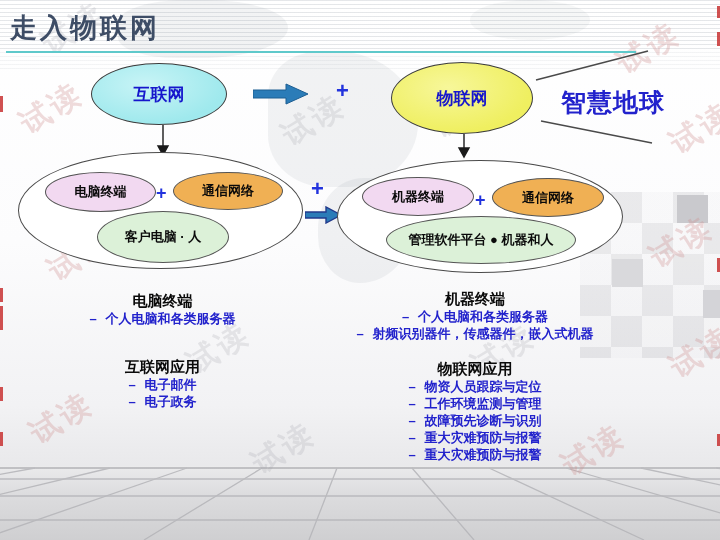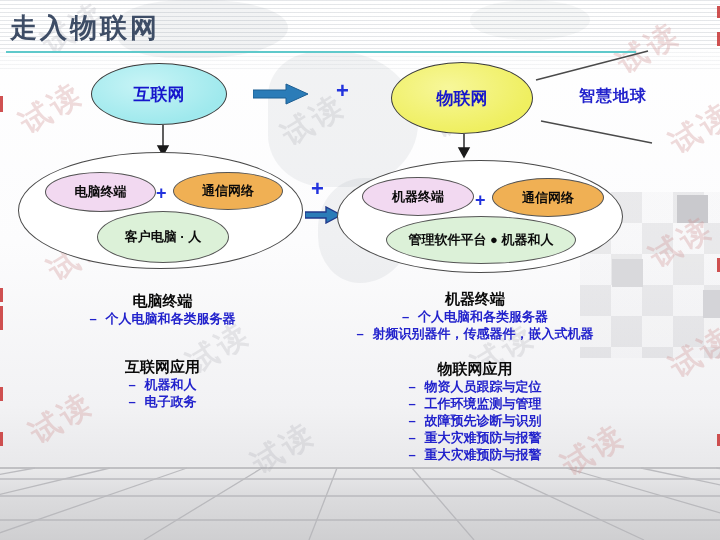--- a/index.html
+++ b/index.html
@@ -50,21 +50,21 @@
   .ell-orange{background:#f0b054;border-color:#555;border-width:1.2px;}
   .ell-green{background:#dcf1d8;border-color:#555;border-width:1.2px;}
   .ell-pinkL{left:45px;top:172px;width:111px;height:40px;}
   .ell-orangeL{left:173px;top:172px;width:110px;height:38px;}
   .ell-greenL{left:97px;top:211px;width:132px;height:52px;}
   .ell-pinkR{left:362px;top:177px;width:112px;height:39px;}
   .ell-orangeR{left:492px;top:178px;width:112px;height:39px;}
   .ell-greenR{left:386px;top:216px;width:190px;height:48px;text-align:right;}
   .lbl-big{font-size:17px;font-weight:bold;color:#1616cc;}
   .lbl-sm{font-size:13px;font-weight:bold;color:#0a0a0a;white-space:nowrap;}
-  .smart-earth{left:553px;top:86px;width:120px;font-size:16px;font-weight:bold;color:#2222cc;
+  .smart-earth{left:553px;top:86px;width:120px;font-size:25px;font-weight:bold;color:#2222cc;
     letter-spacing:1px;white-space:nowrap;}
   .plus{position:absolute;color:#2233dd;font-weight:bold;line-height:1;}
   .plus-lg{font-size:22px;}
   .plus-md{font-size:18px;}
   
   .col{position:absolute;text-align:center;}
   .col-left{left:35px;top:292px;width:255px;}
   .col-right{left:330px;top:290px;width:290px;}
   .sec-h{font-size:15px;font-weight:bold;color:#0a0a0a;line-height:18px;margin:0;}
   .li{font-size:13px;font-weight:bold;color:#2222cc;line-height:17px;white-space:nowrap;}
@@ -196,21 +196,21 @@
   </div>
   <div class="ell ell-green ell-greenR">
     <span class="lbl-sm">管理软件平台 ● 机器和人</span>
   </div>
 
   <div class="col col-left">
     <div class="sec-h">电脑终端</div>
     <div class="li"><span class="dash">–</span><span>个人电脑和各类服务器</span></div>
     <div class="gap-l"></div>
     <div class="sec-h">互联网应用</div>
-    <div class="li"><span class="dash">–</span><span>机器和人</span></div>
+    <div class="li"><span class="dash">–</span><span>电子邮件</span></div>
     <div class="li"><span class="dash">–</span><span>电子政务</span></div>
   </div>
 
   <div class="col col-right">
     <div class="sec-h">机器终端</div>
     <div class="li"><span class="dash">–</span><span>个人电脑和各类服务器</span></div>
     <div class="li"><span class="dash">–</span><span>射频识别器件，传感器件，嵌入式机器</span></div>
     <div class="gap-r"></div>
     <div class="sec-h">物联网应用</div>
     <div class="li"><span class="dash">–</span><span>物资人员跟踪与定位</span></div>

